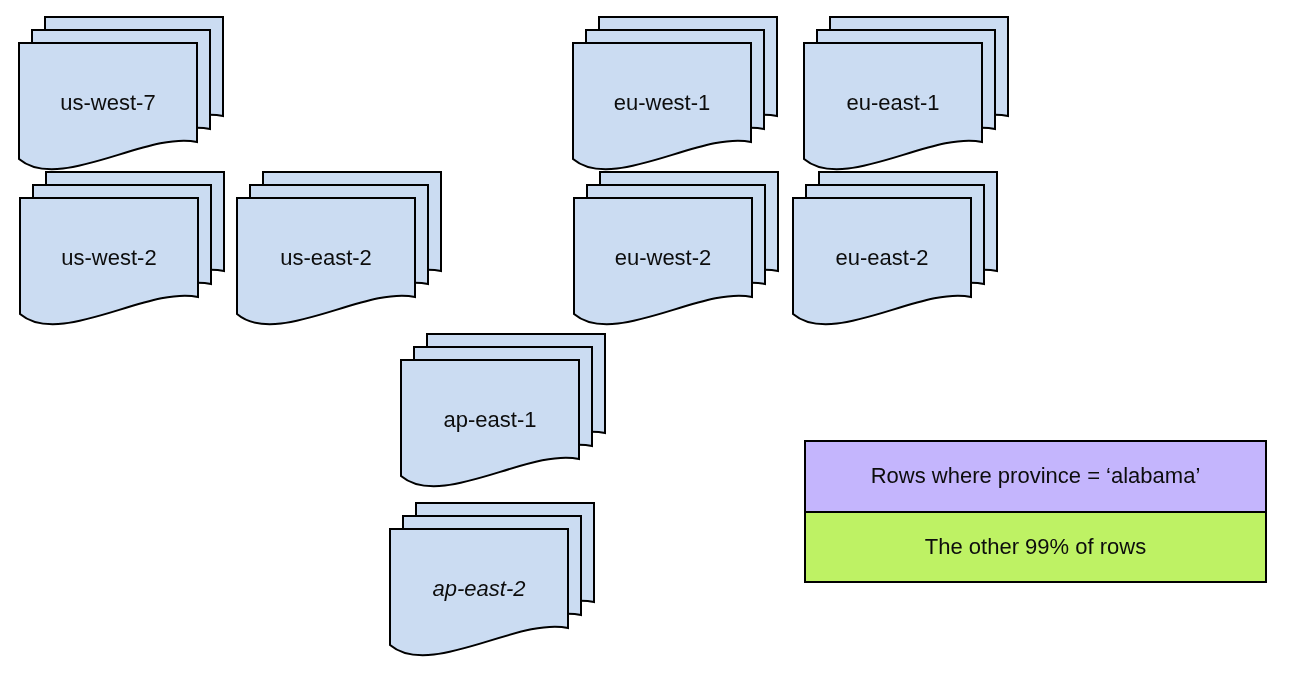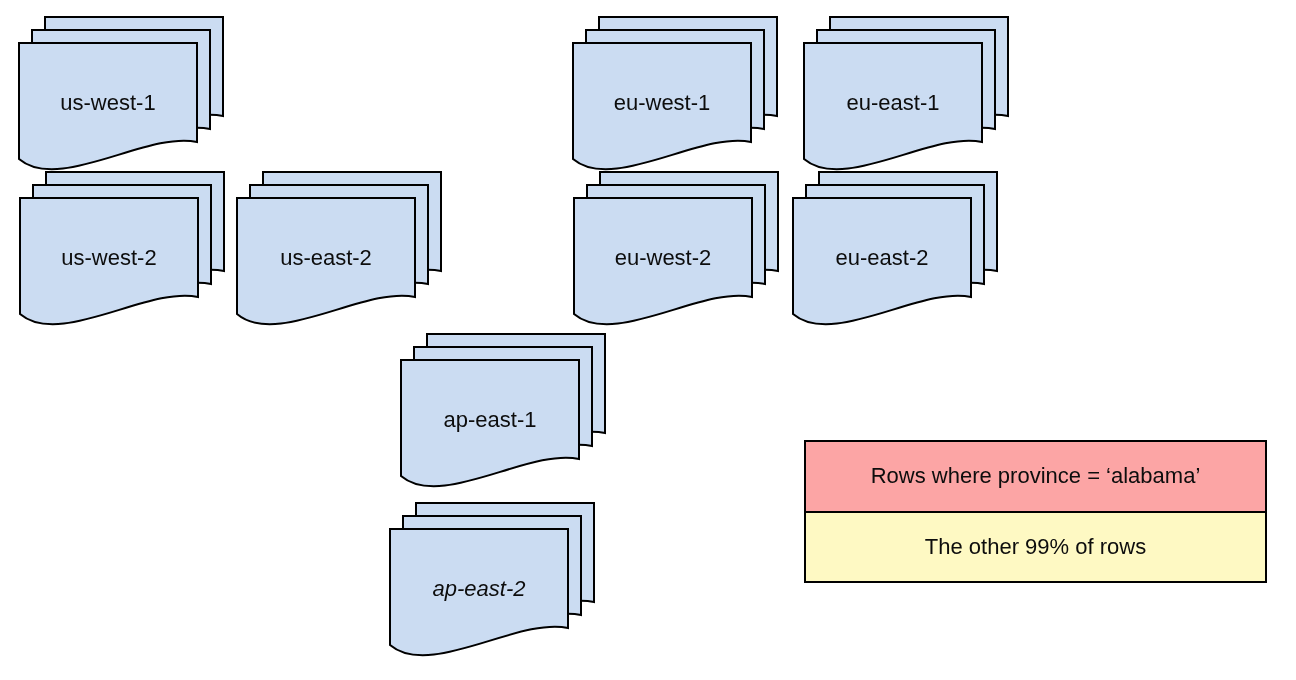--- a/index.html
+++ b/index.html
@@ -58,41 +58,41 @@
   .legend-row + .legend-row {
     border-top: 2px solid #000000;
   }
 </style>
 </head>
 <body>
 
 <div class="canvas">
 
   <div class="legend" style="left: 804px; top: 440px; width: 463px; height: 143px;">
-    <div class="legend-row" style="background: #fca5a5;">
+    <div class="legend-row" style="background: #c4b5fd;">
       <span>Rows where province = ‘alabama’</span>
     </div>
-    <div class="legend-row" style="background: #fef9c3;">
+    <div class="legend-row" style="background: #bef264;">
       <span>The other 99% of rows</span>
     </div>
   </div>
 
 <div class="stack" style="left: 18px; top: 16px;">
       <svg width="206" height="156" viewBox="0 0 206 156">
         <g transform="translate(27,1)">
           <path d="M0,0 L178,0 L178,99 C128,88 40,150 0,116 Z" fill="#cbdcf2" stroke="#000000" stroke-width="2"></path>
         </g>
         <g transform="translate(14,14)">
           <path d="M0,0 L178,0 L178,99 C128,88 40,150 0,116 Z" fill="#cbdcf2" stroke="#000000" stroke-width="2"></path>
         </g>
         <g transform="translate(1,27)">
           <path d="M0,0 L178,0 L178,99 C128,88 40,150 0,116 Z" fill="#cbdcf2" stroke="#000000" stroke-width="2"></path>
         </g>
       </svg>
-      <div class="stack-label">us-west-1</div>
+      <div class="stack-label">us-west-7</div>
     </div>
     <div class="stack" style="left: 572px; top: 16px;">
       <svg width="206" height="156" viewBox="0 0 206 156">
         <g transform="translate(27,1)">
           <path d="M0,0 L178,0 L178,99 C128,88 40,150 0,116 Z" fill="#cbdcf2" stroke="#000000" stroke-width="2"></path>
         </g>
         <g transform="translate(14,14)">
           <path d="M0,0 L178,0 L178,99 C128,88 40,150 0,116 Z" fill="#cbdcf2" stroke="#000000" stroke-width="2"></path>
         </g>
         <g transform="translate(1,27)">

